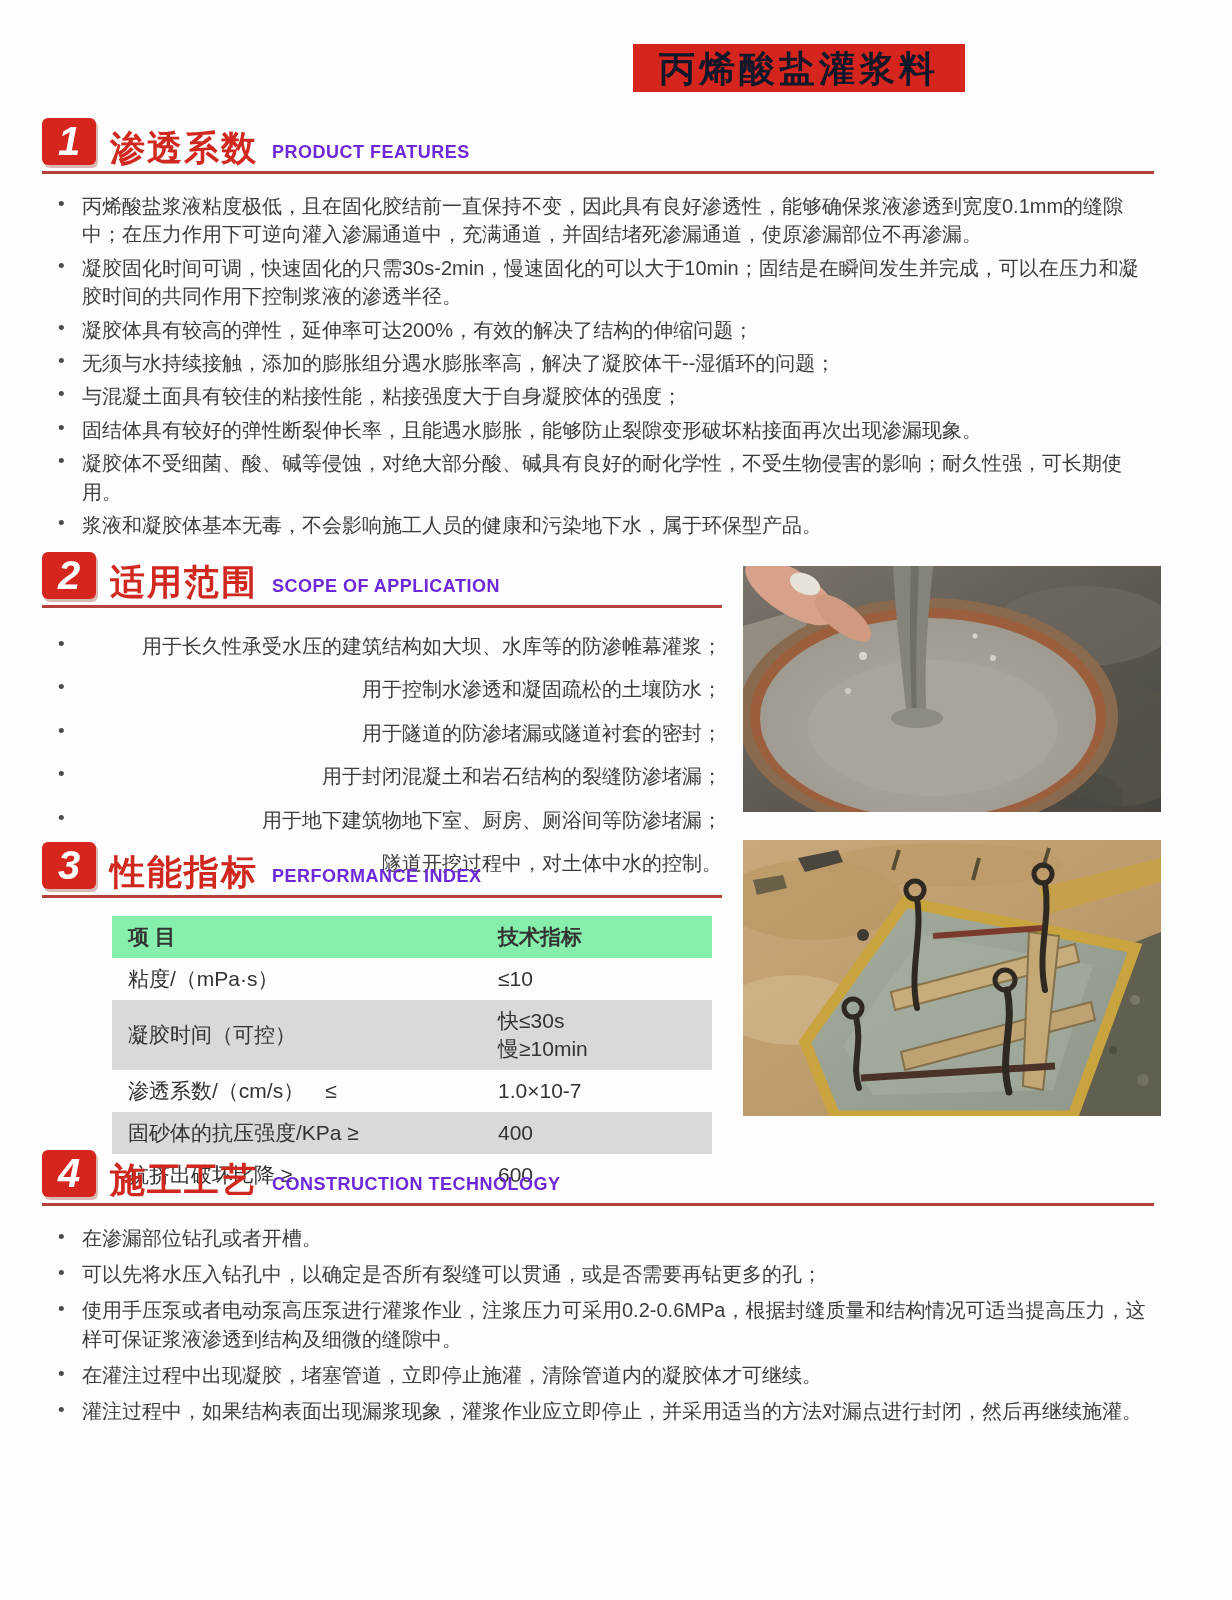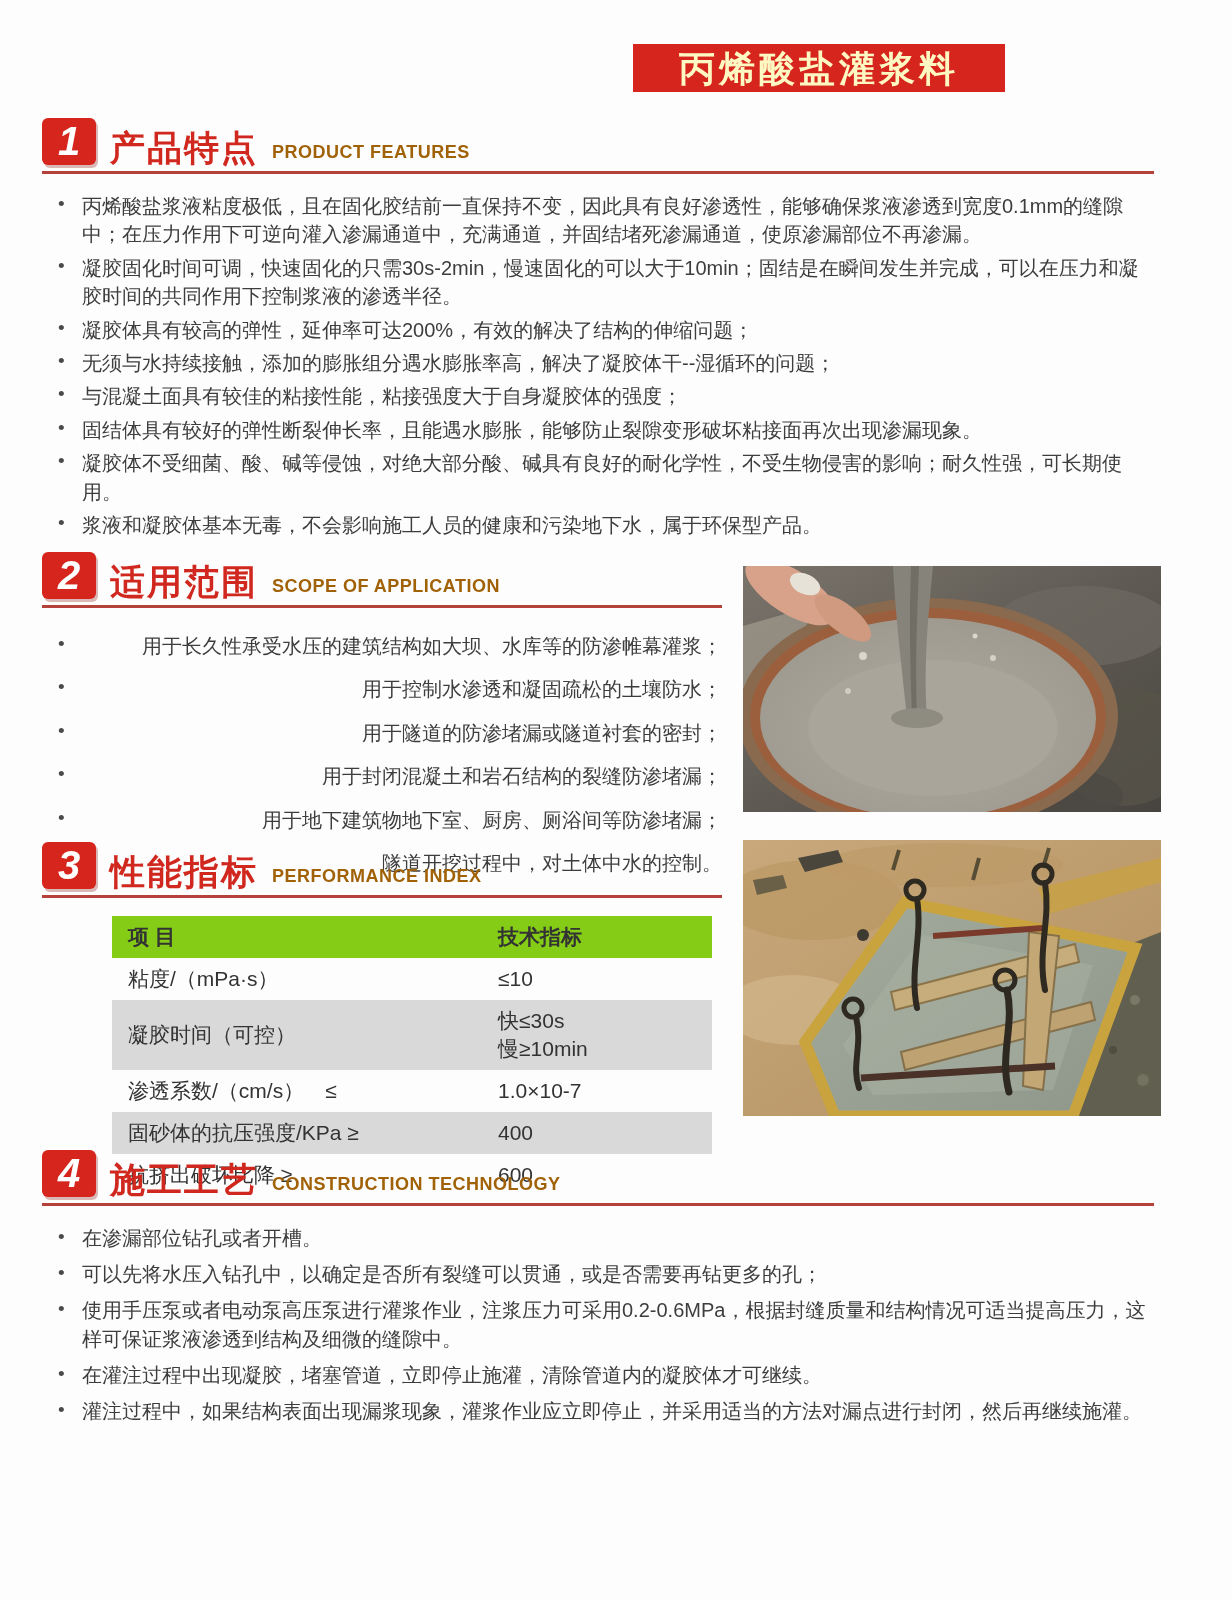--- a/index.html
+++ b/index.html
@@ -4,42 +4,42 @@
 <style>
   html,body{margin:0;padding:0;background:#ffffff;}
   .page{
     position:relative;width:1232px;height:1600px;margin:0 auto;
     background:#fdfdfd;overflow:hidden;
     font-family:"Liberation Sans","DejaVu Sans",sans-serif;
     color:#3d3d3d;
   }
   
   .banner{
-    position:absolute;left:633px;top:44px;width:372px;height:48px;
-    background:#d6251d;color:#fef9c3;font-weight:bold;font-size:36px;
+    position:absolute;left:633px;top:44px;width:332px;height:48px;
+    background:#d6251d;color:#0f172a;font-weight:bold;font-size:36px;
     line-height:50px;text-align:center;letter-spacing:4px;
   }
   
   .section{position:absolute;}
   .s1{left:42px;top:118px;width:1112px;}
   .s2{left:42px;top:552px;width:680px;}
   .s3{left:42px;top:842px;width:680px;}
   .s4{left:42px;top:1150px;width:1112px;}
   .sec-head{
     display:flex;align-items:flex-end;gap:14px;
     border-bottom:3px solid #b5423a;padding-bottom:6px;
   }
   .badge{
     flex:0 0 auto;width:54px;height:47px;background:#d6251d;
     border-radius:6px;color:#ffffff;font-style:italic;font-weight:bold;
     font-size:40px;display:flex;align-items:center;justify-content:center;
     box-shadow:2px 3px 0 rgba(140,25,20,.30);
   }
   .sec-title{color:#d0281e;font-size:35px;font-weight:bold;letter-spacing:2px;line-height:1;}
-  .sec-sub{color:#a16207;font-size:18px;font-weight:bold;padding-bottom:2px;letter-spacing:.5px;}
+  .sec-sub{color:#6d28d9;font-size:18px;font-weight:bold;padding-bottom:2px;letter-spacing:.5px;}
   
   .bullets{margin:18px 0 0 0;padding:0;list-style:none;}
   .bullets li{
     position:relative;padding-left:40px;margin-bottom:5px;
     font-size:20px;line-height:1.42;color:#3d3d3d;
   }
   .bullets li::before{
     content:"\2022";position:absolute;left:16px;top:-1px;color:#4a4a4a;font-size:19px;
   }
   .s2 .bullets{margin-top:24px;text-align:right;}
@@ -50,41 +50,41 @@
     margin:22px 0 10px 40px;font-size:21px;font-weight:bold;color:#2d2d2d;line-height:1.4;
   }
   
   .spec-table{
     margin:18px 0 0 70px;width:600px;border-collapse:collapse;
     font-size:21px;color:#333333;table-layout:fixed;
   }
   .spec-table th,.spec-table td{
     text-align:left;padding:7px 16px;vertical-align:middle;font-weight:normal;
   }
-  .spec-table th{font-weight:bold;background:#84cc16;}
+  .spec-table th{font-weight:bold;background:#86efac;}
   .spec-table col.c1{width:370px;}
   .spec-table tbody tr:nth-child(even){background:#d9d9d9;}
   .val2{display:block;}
   
   .photo{position:absolute;overflow:hidden;background:#777;}
   .photo svg{display:block;width:100%;height:100%;}
   .photo1{left:743px;top:566px;width:418px;height:246px;}
   .photo2{left:743px;top:840px;width:418px;height:276px;}
 </style>
 </head>
 <body>
 
 <div class="page">
 
   <div class="banner">丙烯酸盐灌浆料</div>
 
   <div class="section s1">
     <div class="sec-head">
       <div class="badge">1</div>
-      <div class="sec-title">产品特点</div>
+      <div class="sec-title">渗透系数</div>
       <div class="sec-sub">PRODUCT FEATURES</div>
     </div>
     <ul class="bullets">
       <li>丙烯酸盐浆液粘度极低，且在固化胶结前一直保持不变，因此具有良好渗透性，能够确保浆液渗透到宽度0.1mm的缝隙中；在压力作用下可逆向灌入渗漏通道中，充满通道，并固结堵死渗漏通道，使原渗漏部位不再渗漏。</li>
       <li>凝胶固化时间可调，快速固化的只需30s-2min，慢速固化的可以大于10min；固结是在瞬间发生并完成，可以在压力和凝胶时间的共同作用下控制浆液的渗透半径。</li>
       <li>凝胶体具有较高的弹性，延伸率可达200%，有效的解决了结构的伸缩问题；</li>
       <li>无须与水持续接触，添加的膨胀组分遇水膨胀率高，解决了凝胶体干--湿循环的问题；</li>
       <li>与混凝土面具有较佳的粘接性能，粘接强度大于自身凝胶体的强度；</li>
       <li>固结体具有较好的弹性断裂伸长率，且能遇水膨胀，能够防止裂隙变形破坏粘接面再次出现渗漏现象。</li>
       <li>凝胶体不受细菌、酸、碱等侵蚀，对绝大部分酸、碱具有良好的耐化学性，不受生物侵害的影响；耐久性强，可长期使用。</li>

